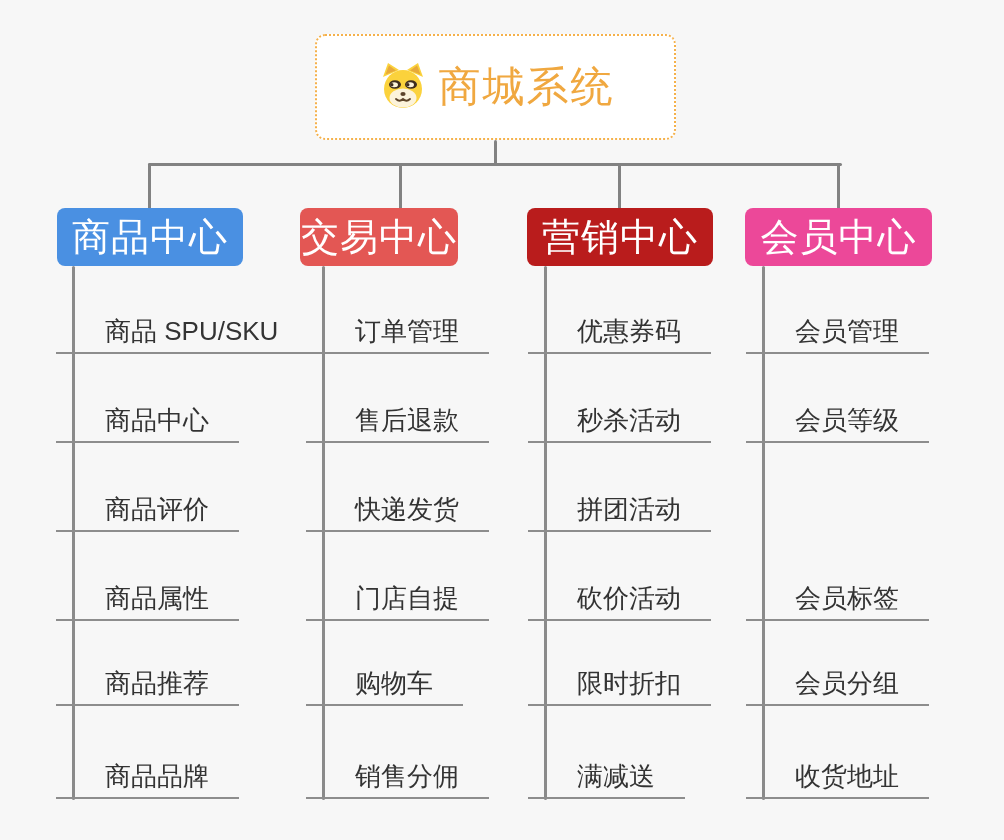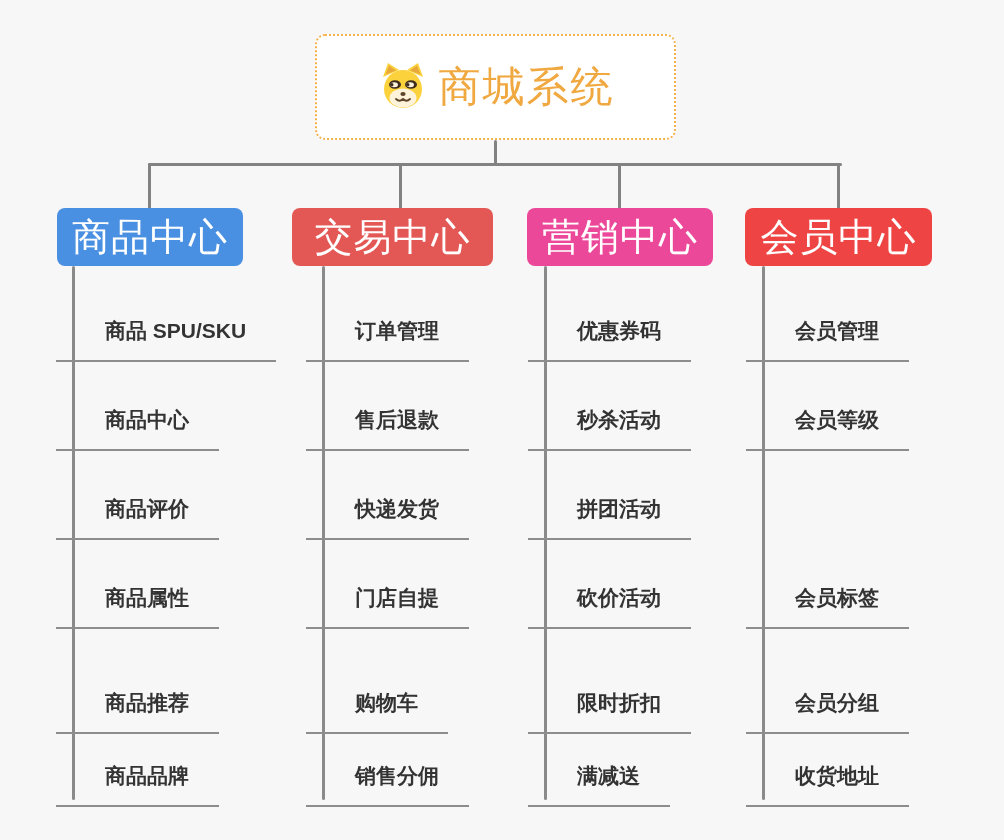--- a/index.html
+++ b/index.html
@@ -34,43 +34,42 @@
   }
   .dog{width:52px;height:52px;display:block;flex:0 0 auto;}
 
   
   .branch-box{
     position:absolute;top:208px;height:58px;border-radius:8px;
     display:flex;align-items:center;justify-content:center;z-index:3;
   }
   .branch-label{color:#ffffff;font-size:38px;letter-spacing:1px;white-space:nowrap;}
   .b1{left:57px;width:186px;background:#4a90e2;}
-  .b2{left:292px;width:201px;background:#e35754;}
+  .b2{left:300px;width:158px;background:#e35754;}
   .b3{left:527px;width:186px;background:#eda83d;}
   .b4{left:745px;width:187px;background:#6cbb34;}
 
   
   .col{position:absolute;top:266px;width:250px;height:560px;}
   .c1{left:56px;}
   .c2{left:306px;}
   .c3{left:528px;}
   .c4{left:746px;}
   .leaf{
     position:absolute;left:0;display:inline-block;white-space:nowrap;
-    font-size:21px;color:#333333;line-height:26px;
-    padding:0 30px 16px 49px;
+    font-size:26px;color:#333333;line-height:26px;
+    padding:0 30px 8px 49px;
     border-bottom:2px solid #8d8d8d;
     z-index:2;
-    font-weight:bold;
   }
   .r0{top:52px;}
   .r1{top:141px;}
   .r2{top:230px;}
   .r3{top:319px;}
-  .r4{top:424px;}
+  .r4{top:404px;}
   .r5{top:497px;}
 </style>
 </head>
 <body>
 
 <div class="canvas">
 
   <div class="root-node" style="border-color: rgb(245, 177, 75);">
     <span class="dog">
       <svg viewBox="0 0 52 52" width="52" height="52">
@@ -99,24 +98,24 @@
   <div class="conn drop d2"></div>
   <div class="conn drop d3"></div>
   <div class="conn drop d4"></div>
 
   <div class="branch-box b1" style="background: rgb(74, 144, 226);">
     <span class="branch-label">商品中心</span>
   </div>
   <div class="branch-box b2" style="background: rgb(227, 87, 84);">
     <span class="branch-label">交易中心</span>
   </div>
-  <div class="branch-box b3" style="background: #ec4899;">
+  <div class="branch-box b3" style="background: #b91c1c;">
     <span class="branch-label">营销中心</span>
   </div>
-  <div class="branch-box b4" style="background: #ef4444;">
+  <div class="branch-box b4" style="background: #ec4899;">
     <span class="branch-label">会员中心</span>
   </div>
 
   <div class="col c1">
     <div class="spine"></div>
     <div class="leaf r0">商品 SPU/SKU</div>
     <div class="leaf r1">商品中心</div>
     <div class="leaf r2">商品评价</div>
     <div class="leaf r3">商品属性</div>
     <div class="leaf r4">商品推荐</div>

